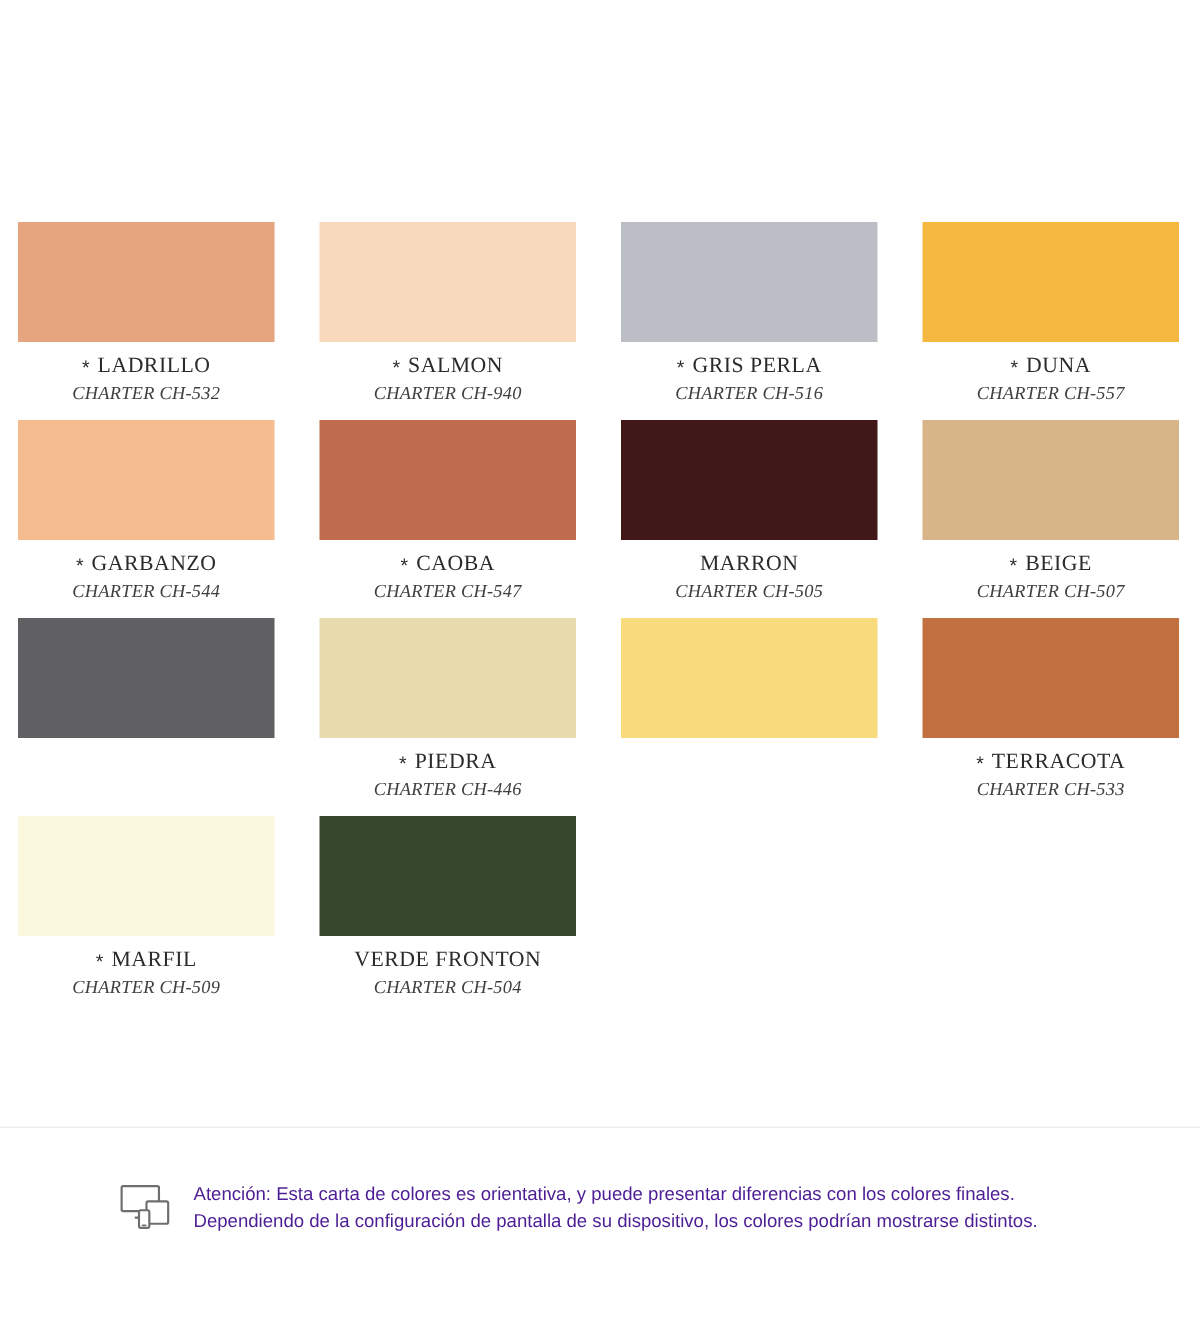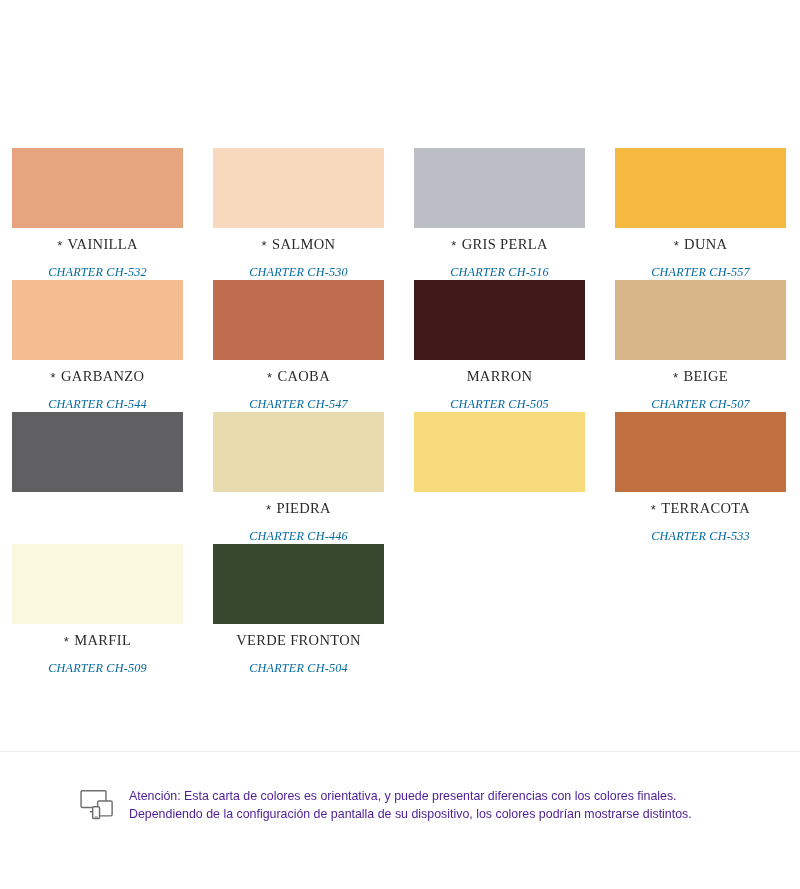--- a/index.html
+++ b/index.html
@@ -60,22 +60,22 @@
     color: #2b2b2b;
   }
   .swatch-name.no-star {
     padding-left: 0;
   }
 
   .swatch-code {
     font-family: "Liberation Serif", serif;
     font-style: italic;
     font-size: 12.2px;
-    color: #0369a1;
-    margin-top: 14px;
+    color: #404040;
+    margin-top: 4px;
     letter-spacing: 0.2px;
     white-space: nowrap;
     line-height: 1.05;
   }
 
   
   .label-block {
     width: 171px;
     text-align: center;
   }
@@ -123,29 +123,29 @@
     white-space: nowrap;
   }
 </style>
 </head>
 <body>
 
 <div id="color-chart">
     <div class="swatch-cell">
       <span class="swatch-chip" title="LADRILLO" style="background: rgb(230, 165, 126);"></span>
       <div class="label-block">
-        <div class="swatch-name"><span class="star">*</span><span>VAINILLA</span></div>
+        <div class="swatch-name"><span class="star">*</span><span>LADRILLO</span></div>
         <div class="swatch-code">CHARTER CH-532</div>
       </div>
     </div>
     <div class="swatch-cell">
       <span class="swatch-chip" title="SALMON" style="background: rgb(248, 217, 188);"></span>
       <div class="label-block">
         <div class="swatch-name"><span class="star">*</span><span>SALMON</span></div>
-        <div class="swatch-code">CHARTER CH-530</div>
+        <div class="swatch-code">CHARTER CH-940</div>
       </div>
     </div>
     <div class="swatch-cell">
       <span class="swatch-chip" title="GRIS PERLA" style="background: rgb(188, 190, 197);"></span>
       <div class="label-block">
         <div class="swatch-name"><span class="star">*</span><span>GRIS PERLA</span></div>
         <div class="swatch-code">CHARTER CH-516</div>
       </div>
     </div>
     <div class="swatch-cell">

